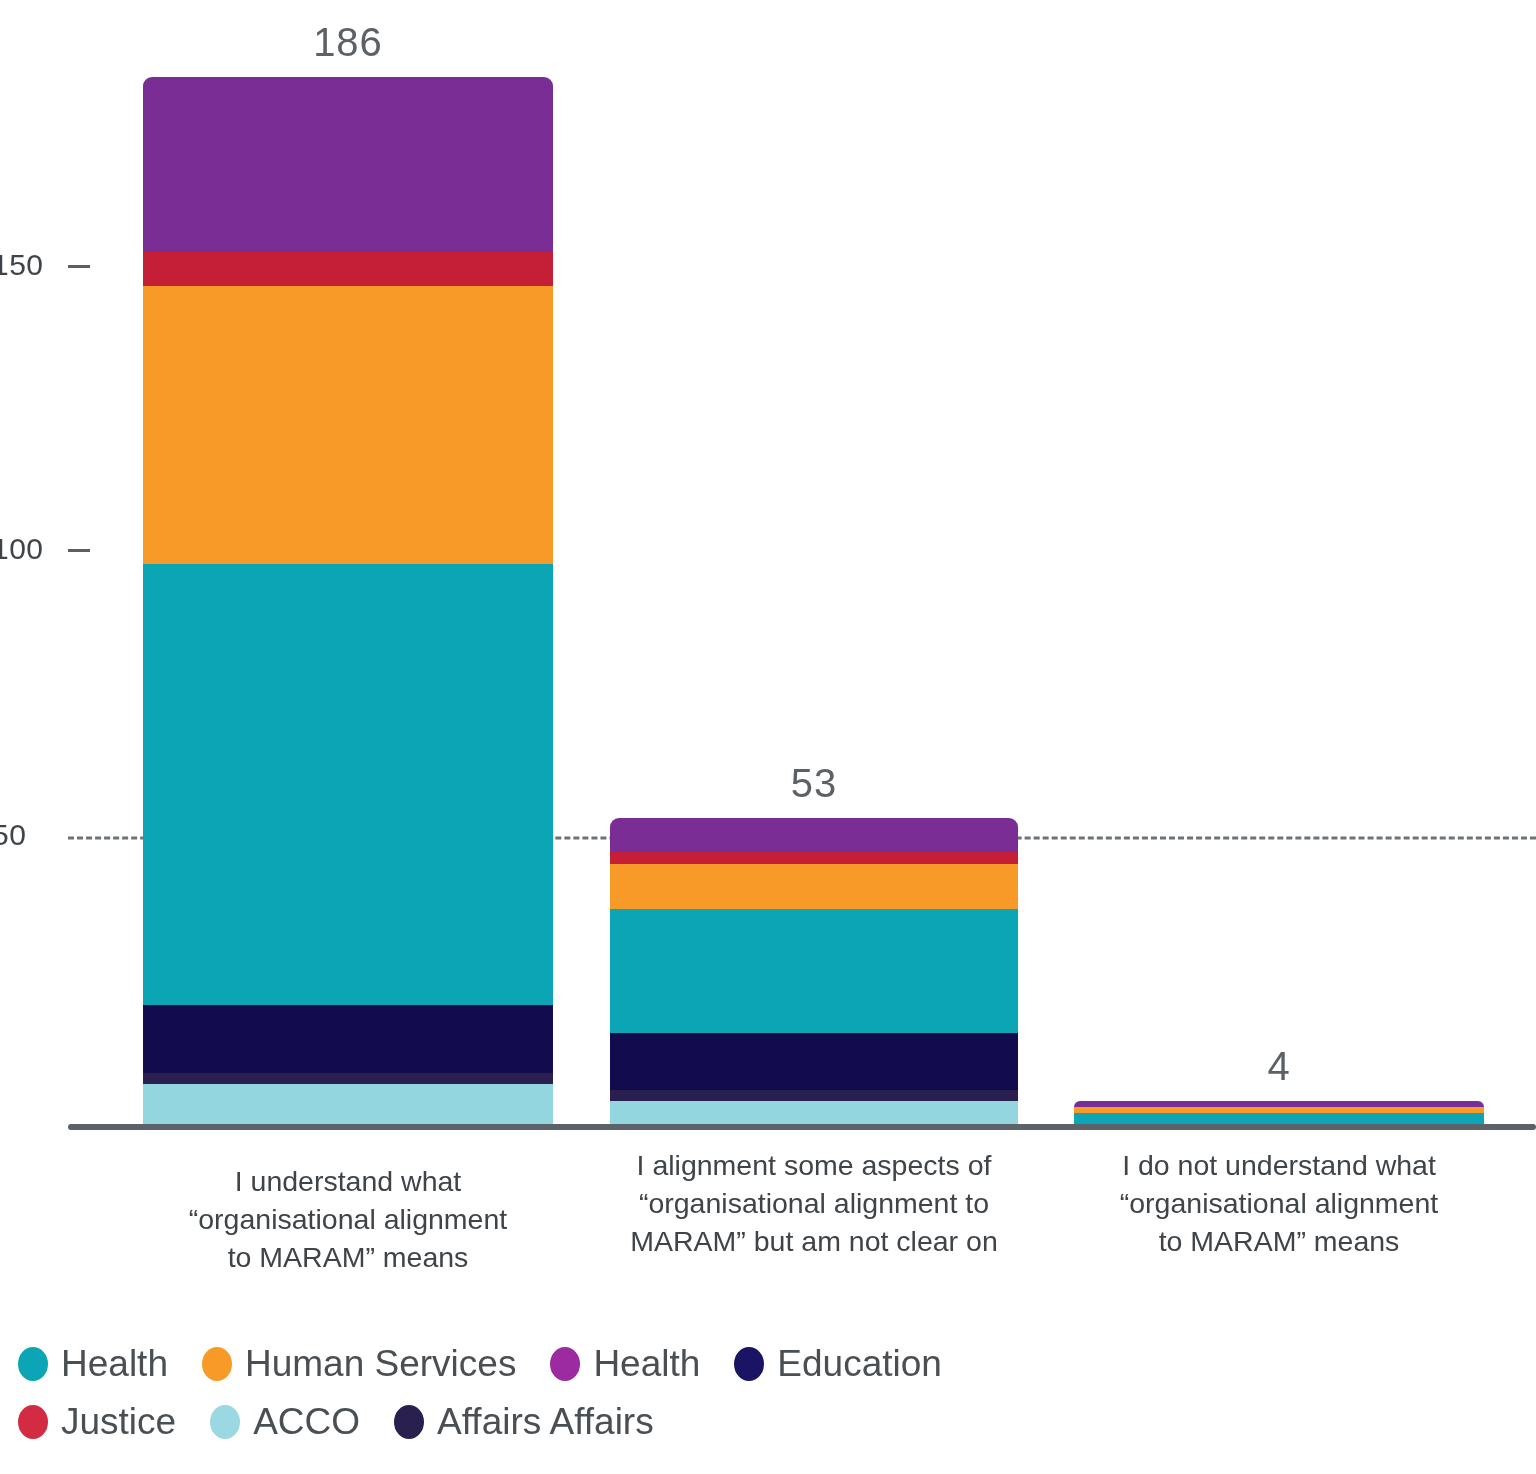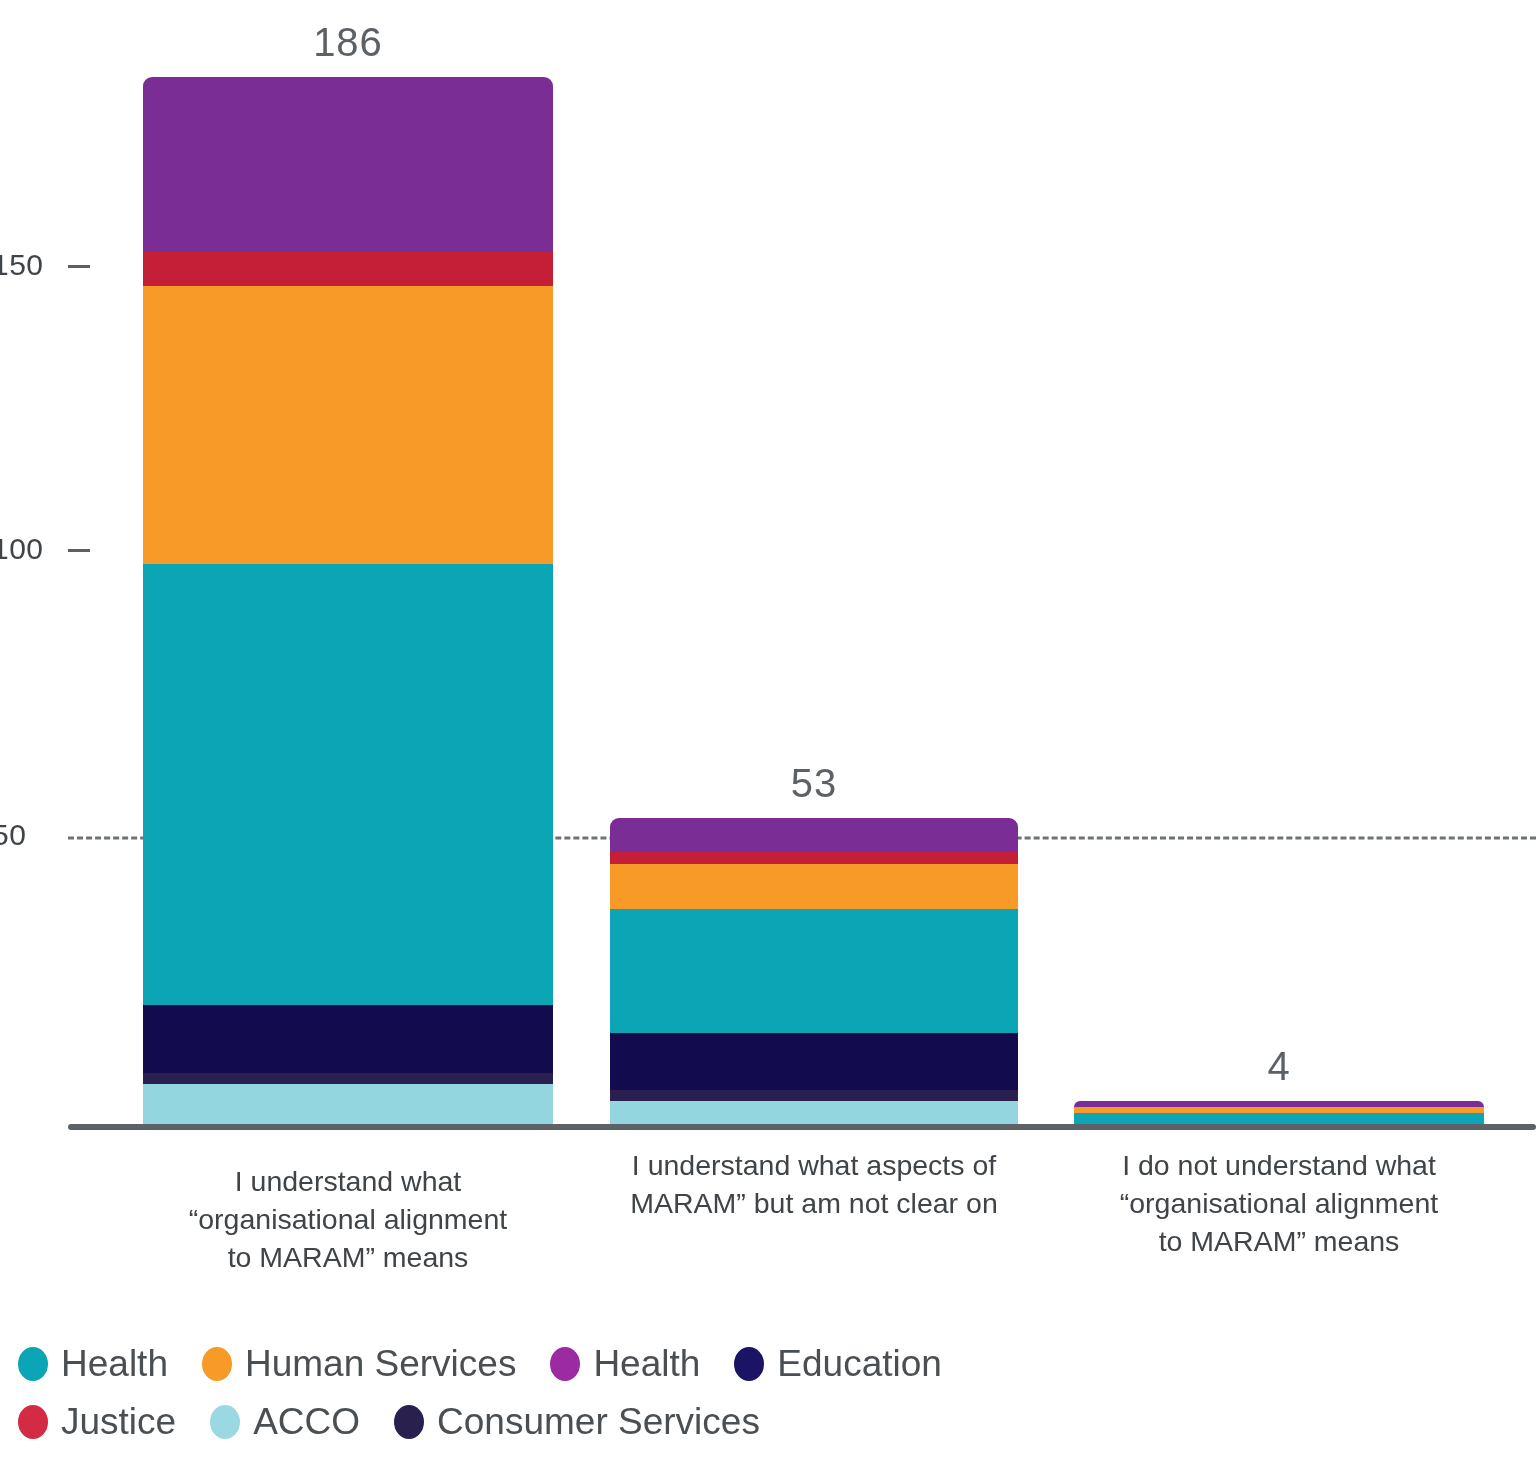--- a/index.html
+++ b/index.html
@@ -98,21 +98,22 @@
     <div class="axis-base"></div>
   </div>
 
   <div class="catlabels" id="catlabels">
       <div class="catlabel" style="left: 111px; width: 474px; top: 16px;">
         <div>I understand what</div>
         <div>“organisational alignment</div>
         <div>to MARAM” means</div>
       </div>
       <div class="catlabel" style="left: 578px; width: 472px; top: 0px;">
-        <div>I understand what aspects of</div>
+        <div>I alignment some aspects of</div>
+        <div>“organisational alignment to</div>
         <div>MARAM” but am not clear on</div>
       </div>
       <div class="catlabel" style="left: 1042px; width: 474px; top: 0px;">
         <div>I do not understand what</div>
         <div>“organisational  alignment</div>
         <div>to MARAM” means</div>
       </div>
     </div>
 
   <div class="legend" id="legend">
@@ -138,18 +139,18 @@
         <div class="legend-item">
           <span class="swatch" style="background: rgb(211, 43, 68);"></span>
           <span class="legend-text">Justice</span>
         </div>
         <div class="legend-item">
           <span class="swatch" style="background: rgb(155, 217, 226);"></span>
           <span class="legend-text">ACCO</span>
         </div>
         <div class="legend-item">
           <span class="swatch" style="background: rgb(42, 32, 80);"></span>
-          <span class="legend-text">Consumer Services</span>
+          <span class="legend-text">Affairs Affairs</span>
         </div>
       </div>
     </div>
 
 </div>
 
 </body></html>

